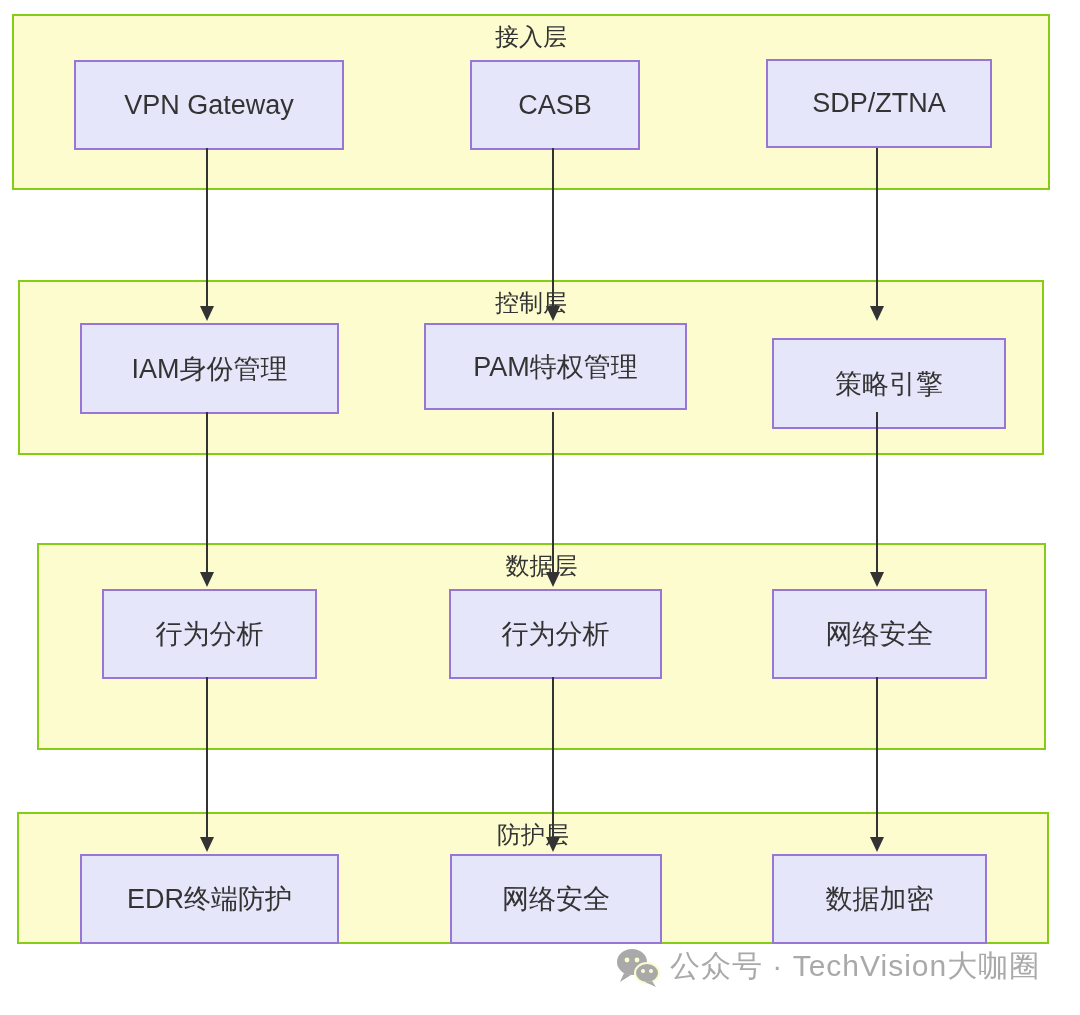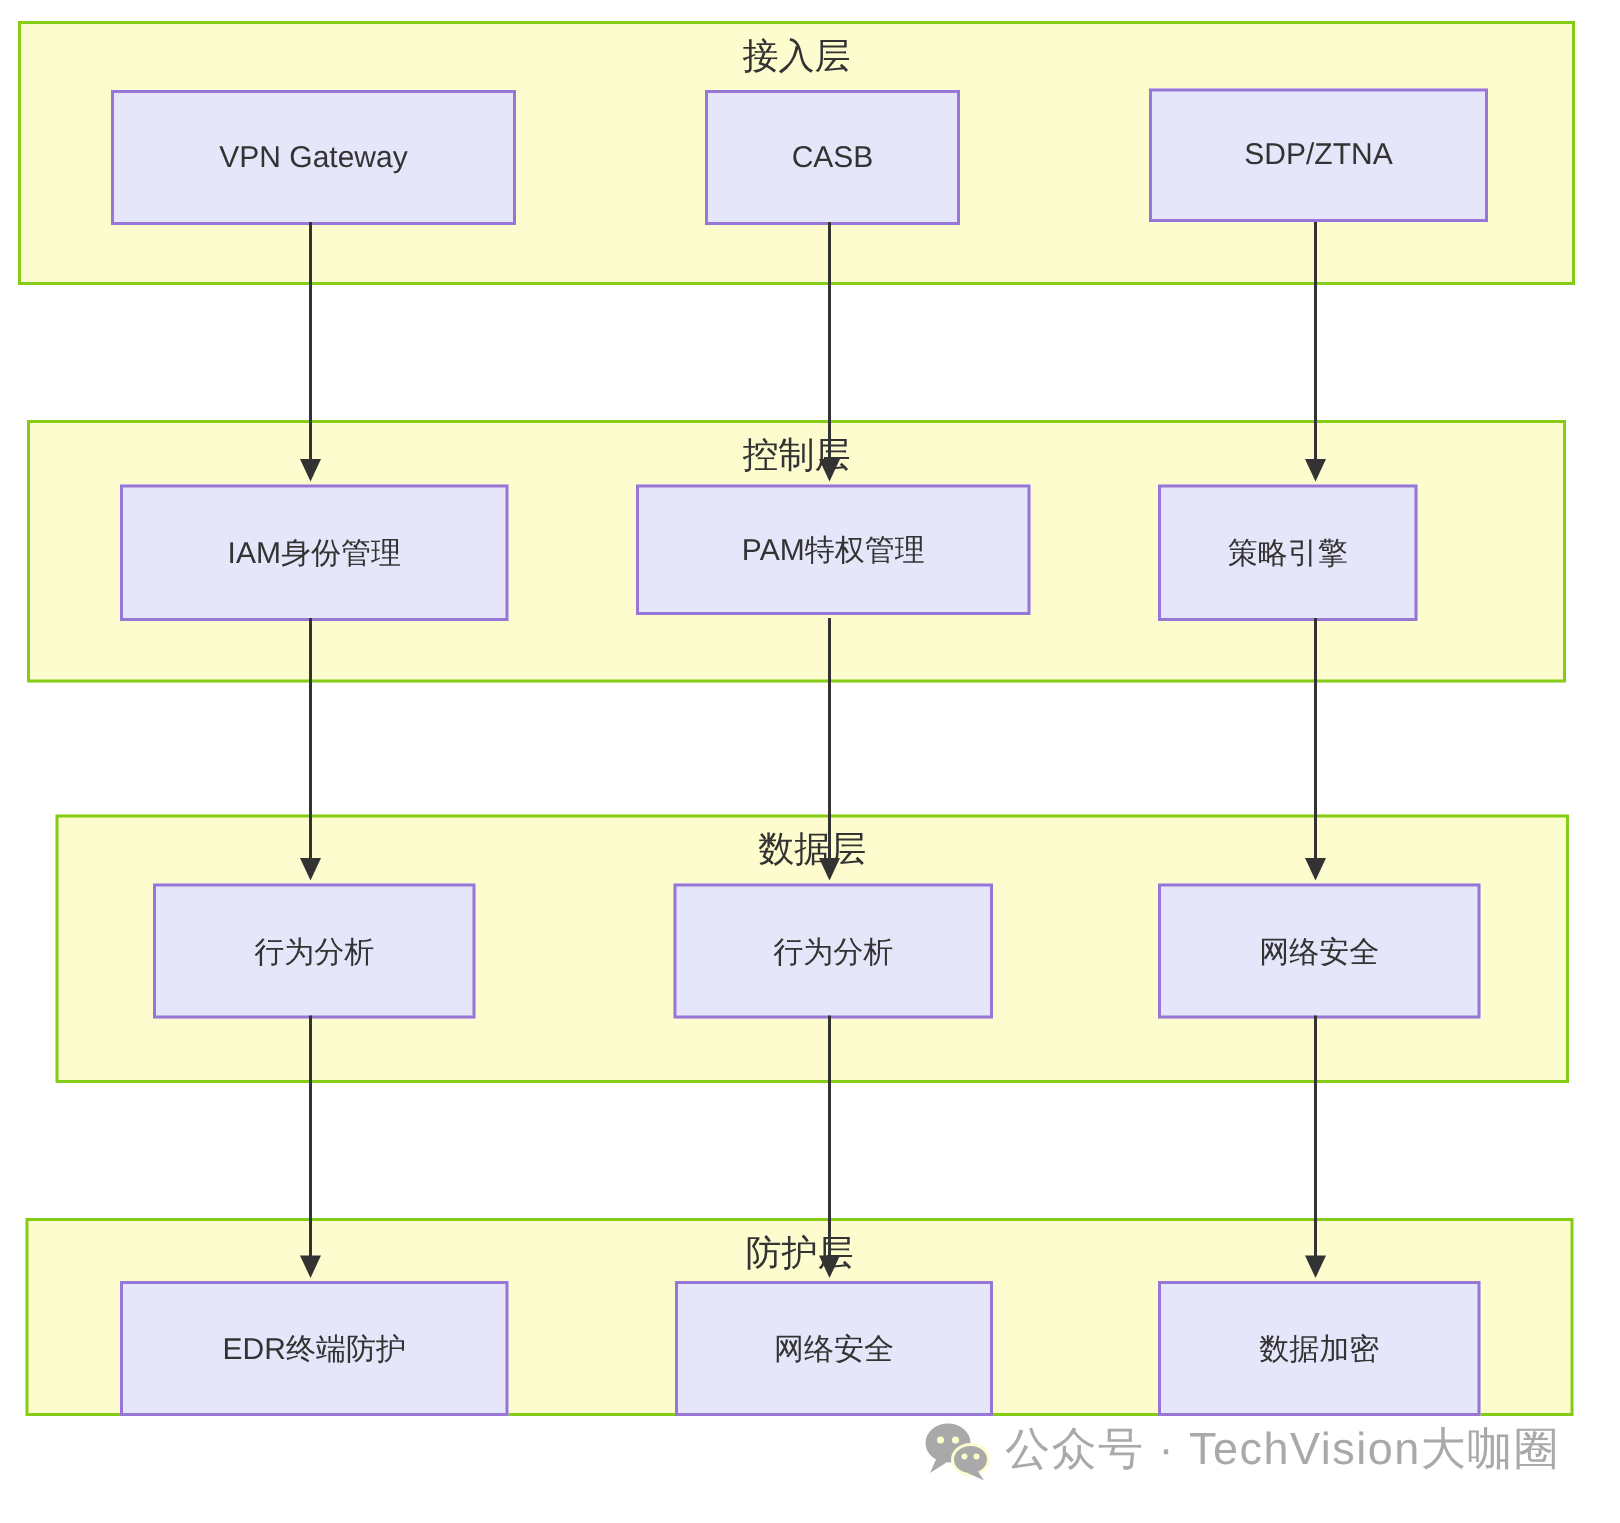--- a/index.html
+++ b/index.html
@@ -25,21 +25,21 @@
     color:#333333;
   }
   .node{
     position:absolute;
     background:#E6E6FA;
     border:2px solid #9776D6;
     box-sizing:border-box;
     display:flex;
     align-items:center;
     justify-content:center;
-    font-size:20px;
+    font-size:27px;
     font-weight:500;
     color:#333333;
     white-space:nowrap;
   }
   .arrows{
     position:absolute;
     left:0;top:0;
     width:1080px;height:1015px;
     pointer-events:none;
   }
@@ -67,24 +67,24 @@
     <div class="layer-title">接入层</div>
     <div class="node" style="left:60px;top:44px;width:270px;height:90px">VPN Gateway</div>
     <div class="node" style="left:456px;top:44px;width:170px;height:90px">CASB</div>
     <div class="node" style="left:752px;top:43px;width:226px;height:89px">SDP/ZTNA</div>
   </section>
 
   <section class="layer" style="left:18px;top:280px;width:1026px;height:175px">
     <div class="layer-title">控制层</div>
     <div class="node" style="left:60px;top:41px;width:259px;height:91px">IAM身份管理</div>
     <div class="node" style="left:404px;top:41px;width:263px;height:87px">PAM特权管理</div>
-    <div class="node" style="left:752px;top:41px;width:173px;height:91px">策略引擎</div>
+    <div class="node" style="left:752px;top:56px;width:234px;height:91px">策略引擎</div>
   </section>
 
-  <section class="layer" style="left:37px;top:543px;width:1009px;height:179px">
+  <section class="layer" style="left:37px;top:543px;width:1009px;height:207px">
     <div class="layer-title">数据层</div>
     <div class="node" style="left:63px;top:44px;width:215px;height:90px">行为分析</div>
     <div class="node" style="left:410px;top:44px;width:213px;height:90px">行为分析</div>
     <div class="node" style="left:733px;top:44px;width:215px;height:90px">网络安全</div>
   </section>
 
   <section class="layer" style="left:17px;top:812px;width:1032px;height:132px">
     <div class="layer-title">防护层</div>
     <div class="node" style="left:61px;top:40px;width:259px;height:90px">EDR终端防护</div>
     <div class="node" style="left:431px;top:40px;width:212px;height:90px">网络安全</div>

